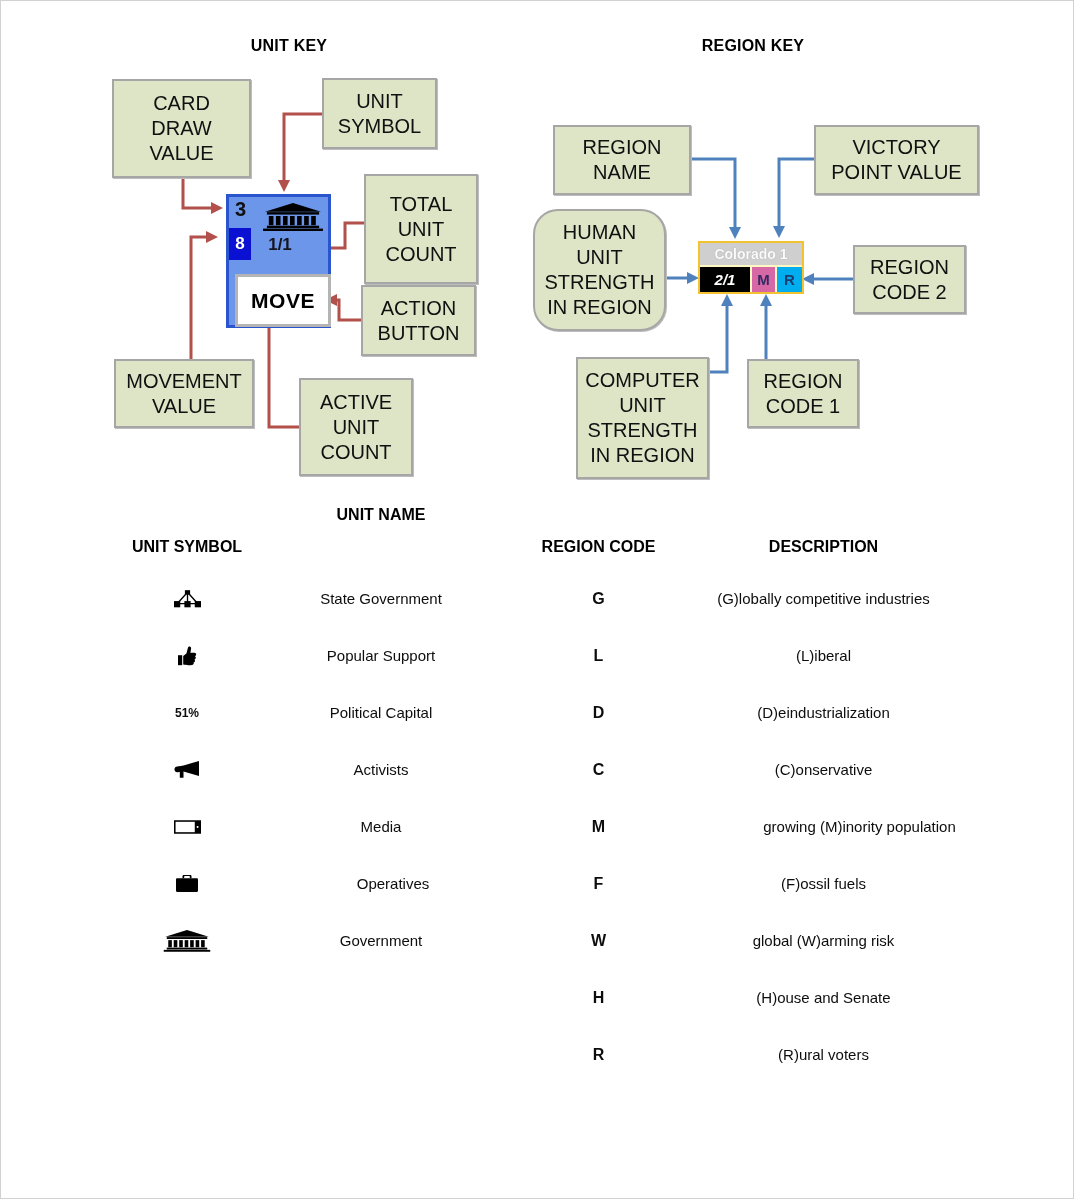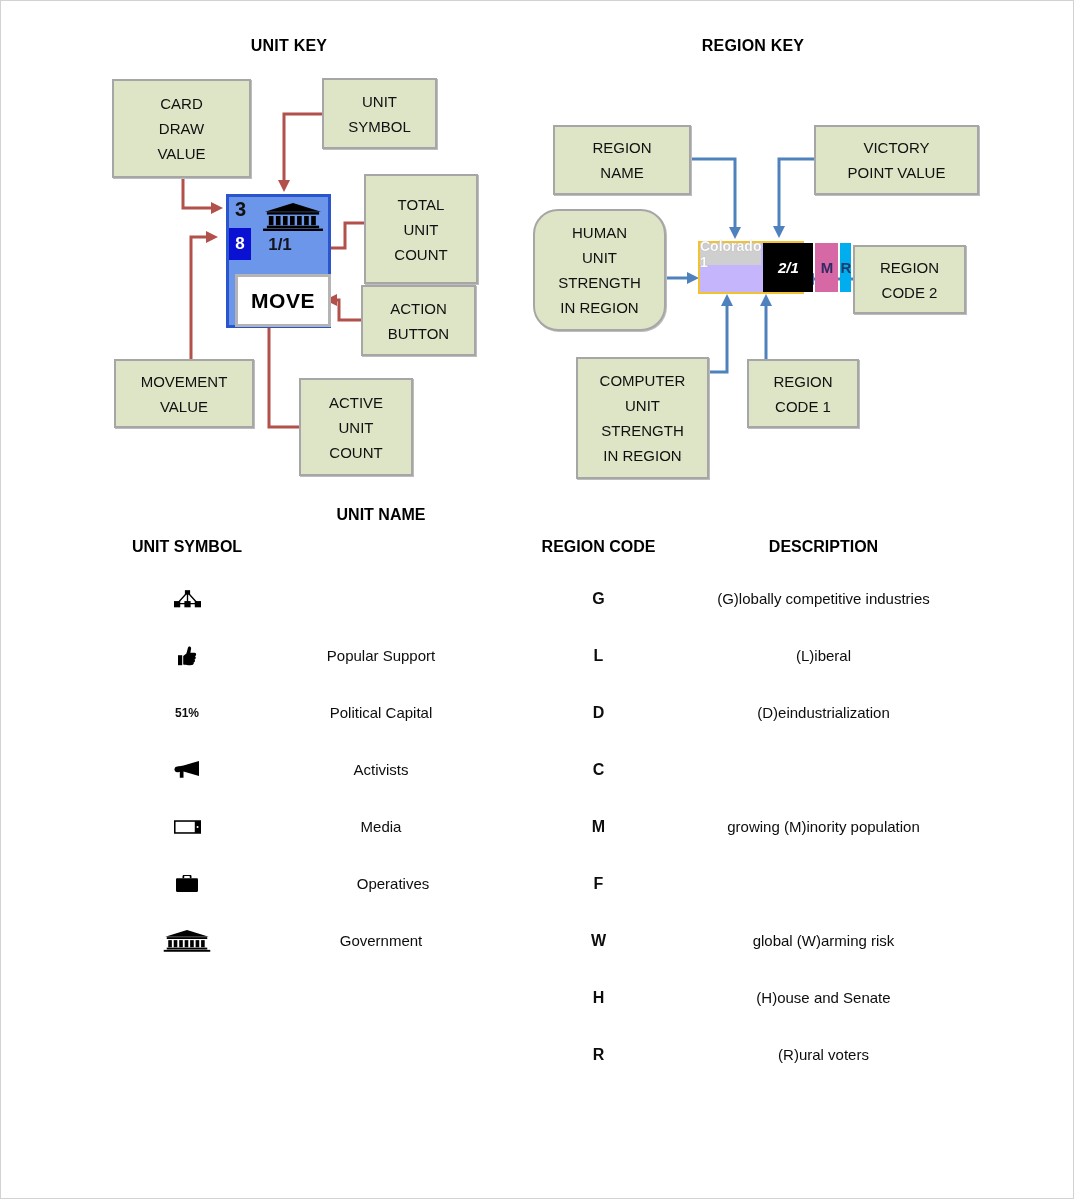--- a/index.html
+++ b/index.html
@@ -1,33 +1,33 @@
 <!DOCTYPE html>
 <html><head>
 <meta charset="utf-8">
 <style>
   html,body{margin:0;padding:0;background:#fff;}
   #page{position:relative;width:1074px;height:1199px;background:#fff;border:1px solid #d2d2d2;
         font-family:"Liberation Sans",sans-serif;color:#000;overflow:hidden;box-sizing:border-box;}
   .abs{position:absolute;box-sizing:border-box;}
   .title{font-weight:bold;font-size:16px;text-align:center;letter-spacing:.2px;}
   .kbox{background:#dde5c6;border:2px solid #a6a6a6;display:flex;align-items:center;justify-content:center;
-        text-align:center;font-size:15px;line-height:25px;white-space:pre-line;color:#101010;
+        text-align:center;font-size:20px;line-height:25px;white-space:pre-line;color:#101010;
         box-shadow:1px 1px 0 #bdbdbd;}
   
   .ucard{background:#6c96e9;border:3px solid #2b55cc;}
   .ucard .draw{position:absolute;left:6px;top:1px;font-size:20px;font-weight:bold;color:#111;}
   .ucard .sym{position:absolute;left:32px;top:5px;}
   .ucard .mov{position:absolute;left:0px;top:31px;width:22px;height:32px;background:#0a11d2;color:#fff;
               font-weight:bold;font-size:17px;display:flex;align-items:center;justify-content:center;}
   .ucard .cnt{position:absolute;left:26px;top:38px;width:50px;text-align:center;font-weight:bold;font-size:17px;color:#15151f;}
   .ucard .movebtn{position:absolute;left:6px;top:77px;width:90px;height:47px;background:#fff;border:3px solid #b4b4b4;
               display:flex;align-items:center;justify-content:center;font-weight:bold;font-size:21px;color:#000;letter-spacing:.5px;}
   
-  .rtag{background:#c4b5fd;border:2px solid #f2c230;display:flex;gap:2px;}
+  .rtag{background:#fef9c3;border:2px solid #f2c230;display:flex;flex-direction:column;gap:2px;}
   .rtag .nm{height:22px;background:#cfcfcf;color:#fbfbfb;font-weight:bold;font-size:14px;
             display:flex;align-items:center;justify-content:center;text-shadow:0 0 1px #9a9a9a;}
   .rtag .row{flex:1;display:flex;gap:2px;}
   .rtag .st{width:50px;background:#000;color:#fff;font-weight:bold;font-style:italic;font-size:15px;
             display:flex;align-items:center;justify-content:center;}
   .rtag .c1{width:23px;background:#d668a6;color:#332a63;font-weight:bold;font-size:15px;
             display:flex;align-items:center;justify-content:center;}
   .rtag .c2{flex:1;background:#00aeef;color:#1b3d6e;font-weight:bold;font-size:15px;
             display:flex;align-items:center;justify-content:center;}
   
@@ -145,20 +145,21 @@
     <span>
       <svg class="icon" width="27" height="18" viewBox="0 0 26 17">
         <path d="M13,2 L3,13 M13,2 L13,13 M13,2 L23,13 M3,13 H23" stroke="#000" stroke-width="1.3" fill="none"></path>
         <rect x="10.5" y="0" width="5" height="4.2" fill="#000"></rect>
         <rect x="0" y="10.5" width="6" height="6" fill="#000"></rect>
         <rect x="10" y="10.5" width="6" height="6" fill="#000"></rect>
         <rect x="20" y="10.5" width="6" height="6" fill="#000"></rect>
       </svg>
     </span>
   </div>
+  <div class="abs cell" style="left:280px;top:569px;width:200px;height:57px;">State Government</div>
 
   <div class="abs cell" style="left:110px;top:626px;width:152px;height:57px;">
     <span>
       <svg class="icon" width="19" height="20" viewBox="0 0 19 20" fill="#000">
         <rect x="0" y="9.2" width="4.2" height="10"></rect>
         <path d="M5.2,18.6 L5.2,10 L8.4,7.6 L10,1.6 C10.5,-0.4 13.4,0.3 13.1,2.4 L12.4,6.8 L16.6,6.8 C18.6,6.8 18.6,9.8 16.9,10.2 C18.3,10.8 17.9,13.2 16.4,13.5 C17.5,14.2 17,16.2 15.5,16.5 C16.2,17.3 15.6,18.9 14,19 C11,19.4 7.4,19.3 5.2,18.6 Z"></path>
       </svg>
     </span>
   </div>
   <div class="abs cell" style="left:280px;top:626px;width:200px;height:57px;">Popular Support</div>
@@ -219,25 +220,27 @@
   <div class="abs cell codecell" style="left:520px;top:569px;width:155px;height:57px;">G</div>
   <div class="abs cell" style="left:660px;top:569px;width:325px;height:57px;">(G)lobally competitive industries</div>
 
   <div class="abs cell codecell" style="left:520px;top:626px;width:155px;height:57px;">L</div>
   <div class="abs cell" style="left:660px;top:626px;width:325px;height:57px;">(L)iberal</div>
 
   <div class="abs cell codecell" style="left:520px;top:683px;width:155px;height:57px;">D</div>
   <div class="abs cell" style="left:660px;top:683px;width:325px;height:57px;">(D)eindustrialization</div>
 
   <div class="abs cell codecell" style="left:520px;top:740px;width:155px;height:57px;">C</div>
+  <div class="abs cell" style="left:660px;top:740px;width:325px;height:57px;">(C)onservative</div>
 
   <div class="abs cell codecell" style="left:520px;top:797px;width:155px;height:57px;">M</div>
-  <div class="abs cell" style="left:660px;top:797px;width:325px;height:57px;">growing (M)inority population</div>
+  <div class="abs cell" style="left:696px;top:797px;width:325px;height:57px;">growing (M)inority population</div>
 
   <div class="abs cell codecell" style="left:520px;top:854px;width:155px;height:57px;">F</div>
+  <div class="abs cell" style="left:660px;top:854px;width:325px;height:57px;">(F)ossil fuels</div>
 
   <div class="abs cell codecell" style="left:520px;top:911px;width:155px;height:57px;">W</div>
   <div class="abs cell" style="left:660px;top:911px;width:325px;height:57px;">global (W)arming risk</div>
 
   <div class="abs cell codecell" style="left:520px;top:968px;width:155px;height:57px;">H</div>
   <div class="abs cell" style="left:660px;top:968px;width:325px;height:57px;">(H)ouse and Senate</div>
 
   <div class="abs cell codecell" style="left:520px;top:1025px;width:155px;height:57px;">R</div>
   <div class="abs cell" style="left:660px;top:1025px;width:325px;height:57px;">(R)ural voters</div>
 

